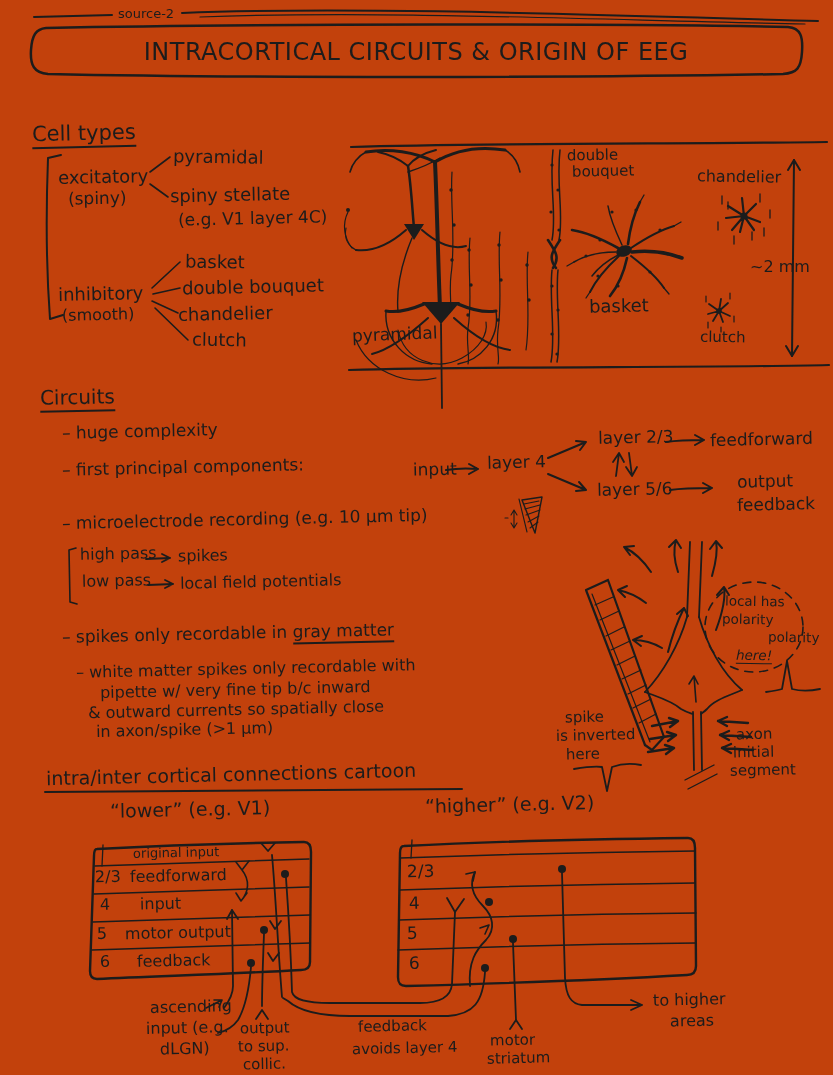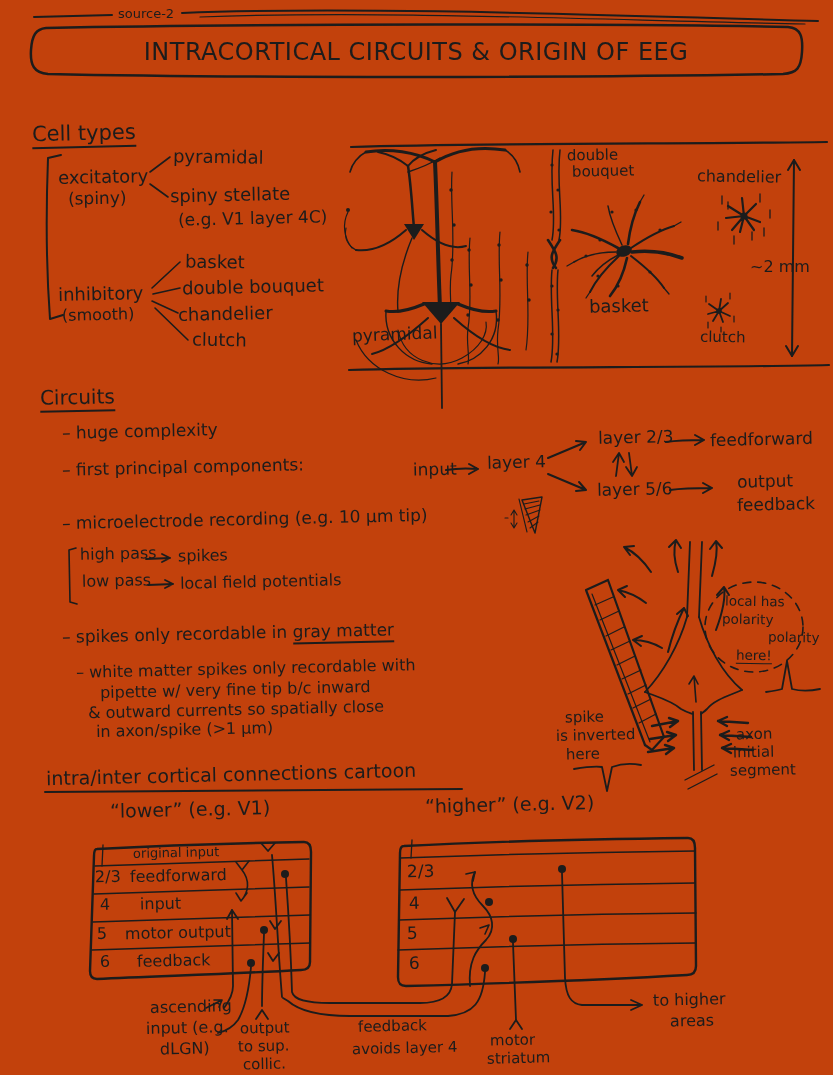--- a/index.html
+++ b/index.html
@@ -3,21 +3,21 @@
 <meta charset="utf-8">
 <style>
   html,body{margin:0;padding:0;background:#e8e8e6;}
   .page{position:relative;width:833px;height:1075px;background:#c2410c;overflow:hidden;
         font-family:"DejaVu Sans",sans-serif;color:#1c1c1c;margin:0 auto;padding-left:16px;}
   .t{position:absolute;white-space:nowrap;line-height:1.15;}
   .rA{transform:rotate(-1.3deg);}
   .rB{transform:rotate(0.9deg);}
   .rC{transform:rotate(-2.2deg);}
   .u{border-bottom:2px solid #1c1c1c;padding-bottom:1px;}
-  .u1{border-bottom:1.5px solid #1c1c1c;}
+  .u1{border-bottom:1.5px solid #1c1c1c;font-style:italic;}
   svg.ink{position:absolute;left:0;top:0;z-index:1;}
   .t{z-index:2;}
   .title-box{position:absolute;left:36px;top:29px;width:760px;height:44px;
              text-align:center;font-size:24px;letter-spacing:0.5px;line-height:46px;z-index:2;}
 </style>
 </head>
 <body>
 
 <div class="page">
 

